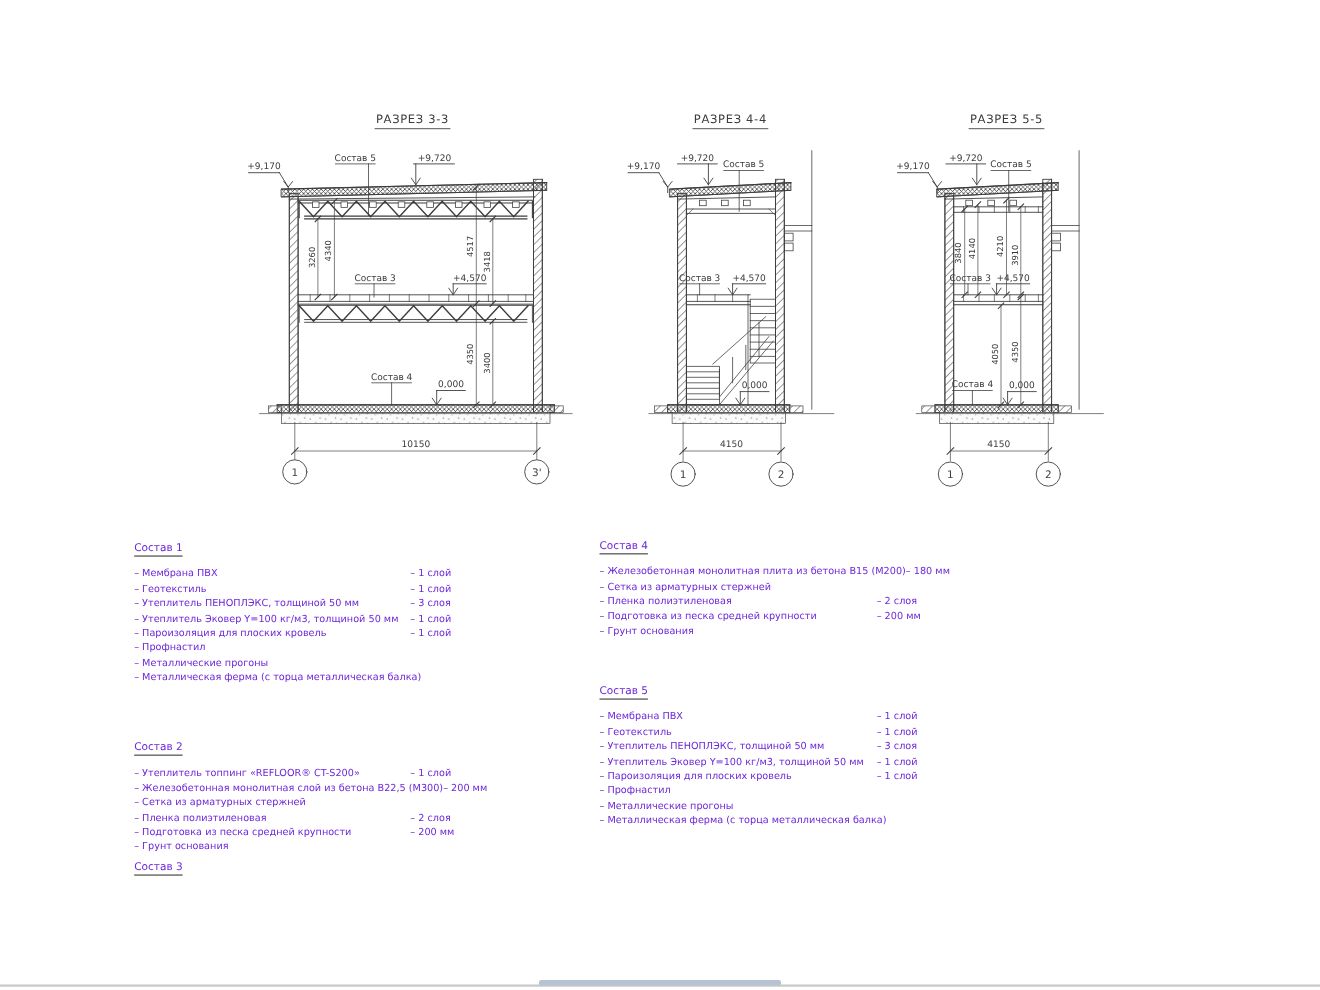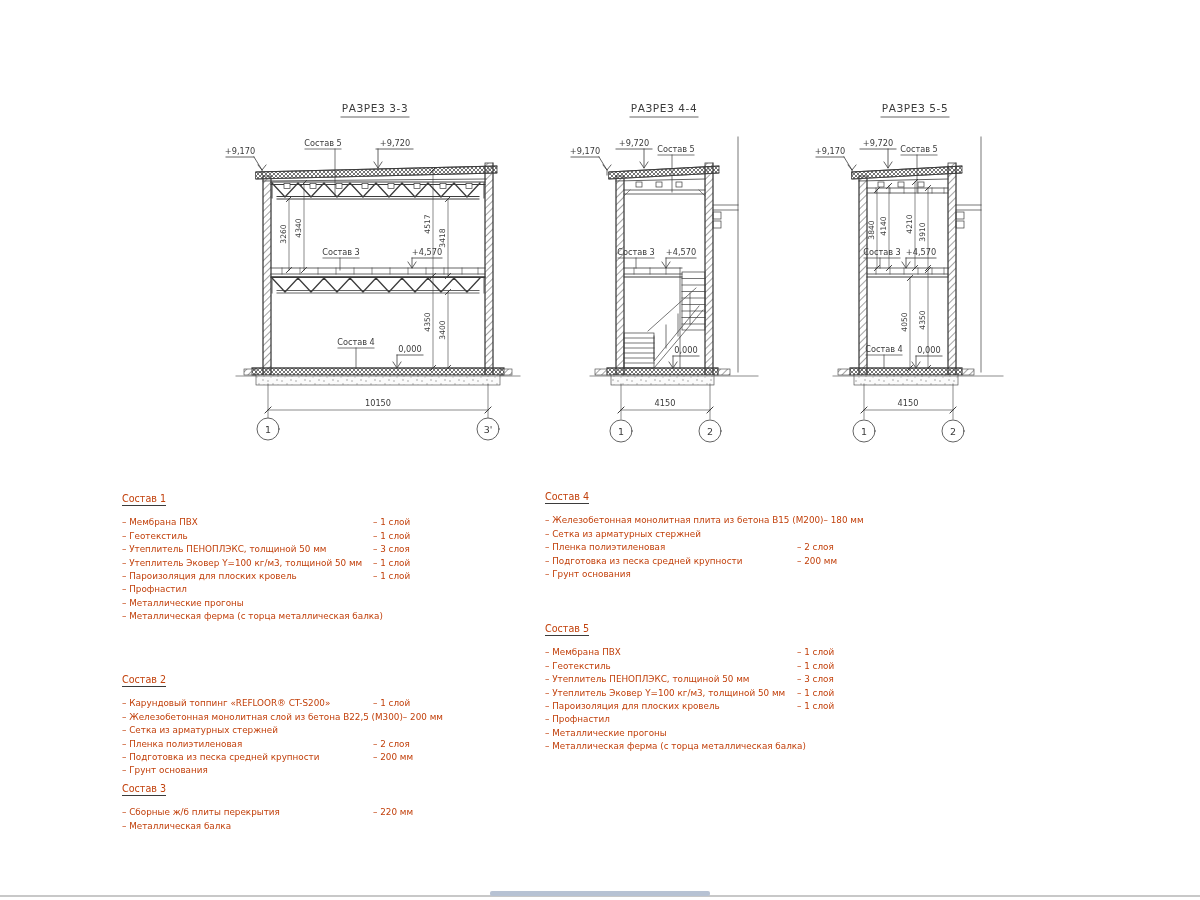--- a/index.html
+++ b/index.html
@@ -1,17 +1,17 @@
 <!DOCTYPE html>
 <html><head>
 <meta charset="utf-8">
 <style>
   html,body{margin:0;padding:0;background:#fff;}
   #page{position:relative;width:1200px;height:900px;background:#ffffff;overflow:hidden;
-        font-family:"DejaVu Sans",sans-serif;color:#c2410c;}
+        font-family:"DejaVu Sans",sans-serif;color:#6d28d9;}
   svg text{fill:#3b3b3b;font-family:"DejaVu Sans",sans-serif;}
   .stitle{font-size:10.5px;letter-spacing:.6px;}
   .lbl{font-size:8.2px;}
   .elev{font-size:8.2px;}
   .dimt{font-size:7.6px;}
   .spant{font-size:8.2px;}
   .bub{font-size:9.5px;}
   .comp{position:absolute;font-size:8.8px;line-height:13.4px;letter-spacing:0px;}
   .ctitle{text-align:left;font-size:9.6px;margin-bottom:11px;}
   .ctitle span{border-bottom:1px solid #3b3b3b;padding-bottom:1px;}
@@ -501,21 +501,21 @@
         </div>
         <div class="row">
           <span class="nm">Металлическая ферма (с торца металлическая балка)</span>
         </div>
       </div>
   </div>
   <div class="comp" id="comp-1">
     <div class="ctitle"><span>Состав 2</span></div>
     <div class="items">
         <div class="row">
-          <span class="nm">Карундовый топпинг «REFLOOR® CT-S200»</span>
+          <span class="nm">Утеплитель топпинг «REFLOOR® CT-S200»</span>
           <span class="vl">1 слой</span>
         </div>
         <div class="row">
           <span class="nm">Железобетонная монолитная слой из бетона В22,5 (М300)</span>
           <span class="vl">200 мм</span>
         </div>
         <div class="row">
           <span class="nm">Сетка из арматурных стержней</span>
         </div>
         <div class="row">
@@ -526,29 +526,20 @@
           <span class="nm">Подготовка из песка средней крупности</span>
           <span class="vl">200 мм</span>
         </div>
         <div class="row">
           <span class="nm">Грунт основания</span>
         </div>
       </div>
   </div>
   <div class="comp" id="comp-2">
     <div class="ctitle"><span>Состав 3</span></div>
-    <div class="items">
-        <div class="row">
-          <span class="nm">Сборные ж/б плиты перекрытия</span>
-          <span class="vl">220 мм</span>
-        </div>
-        <div class="row">
-          <span class="nm">Металлическая балка</span>
-        </div>
-      </div>
   </div>
   <div class="comp" id="comp-3">
     <div class="ctitle"><span>Состав 4</span></div>
     <div class="items">
         <div class="row">
           <span class="nm">Железобетонная монолитная плита из бетона В15 (М200)</span>
           <span class="vl">180 мм</span>
         </div>
         <div class="row">
           <span class="nm">Сетка из арматурных стержней</span>

